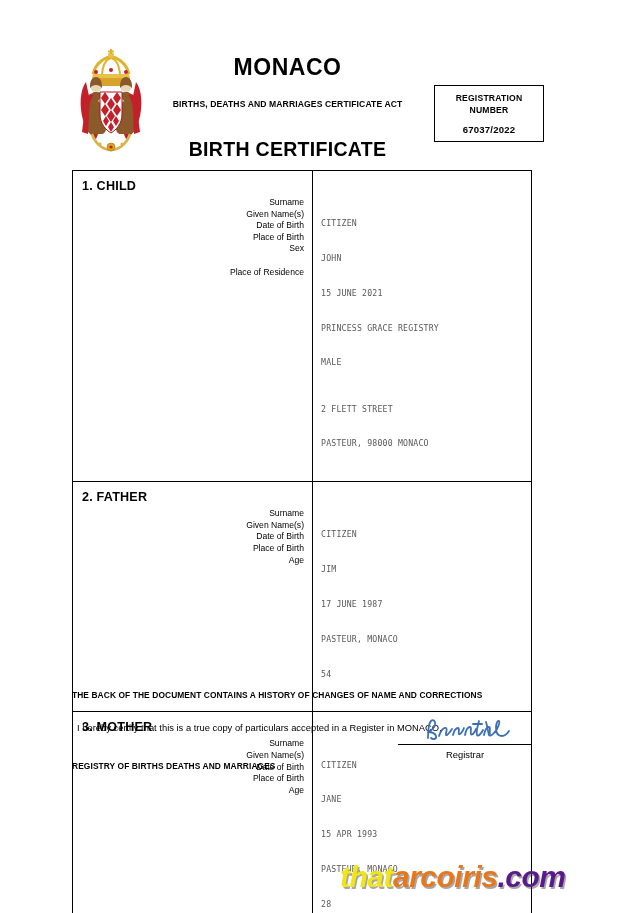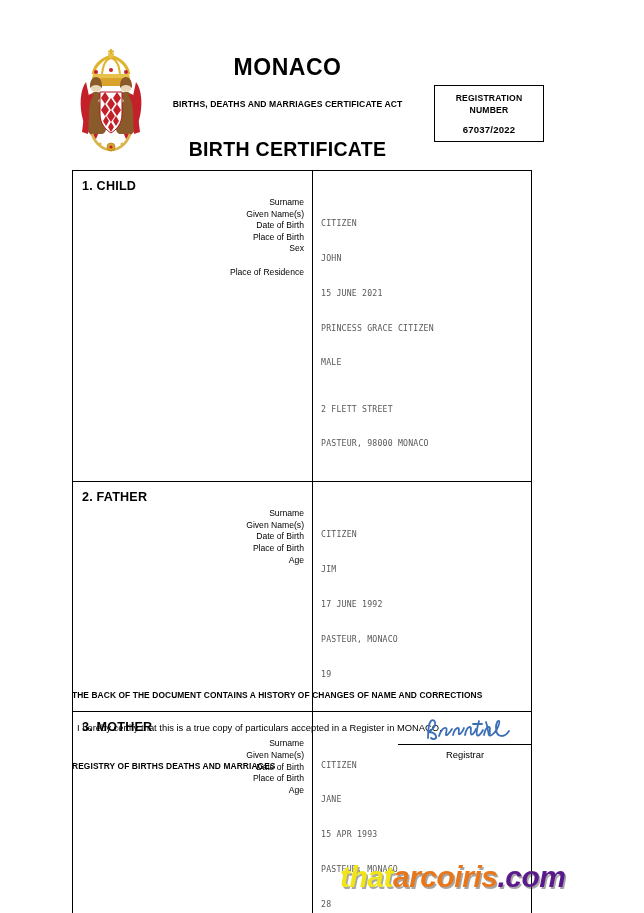--- a/index.html
+++ b/index.html
@@ -287,21 +287,21 @@
         <span class="lbl">Place of Birth</span>
         <span class="lbl">Sex</span>
         <span class="lbl gap">Place of Residence</span>
       </div>
     </div>
     <div class="col-right">
       <div class="values" style="margin-top:15px;">
         <span class="val">CITIZEN</span>
         <span class="val">JOHN</span>
         <span class="val">15 JUNE 2021</span>
-        <span class="val">PRINCESS GRACE CITIZEN</span>
+        <span class="val">PRINCESS GRACE REGISTRY</span>
         <span class="val">MALE</span>
         <span class="val gap">2 FLETT STREET</span>
         <span class="val">PASTEUR, 98000 MONACO</span>
       </div>
     </div>
   </div>
 
   <div class="cert-row" style="min-height:85px;">
     <div class="col-left">
       <div class="sec-title">2. FATHER</div>
@@ -310,23 +310,23 @@
         <span class="lbl">Given Name(s)</span>
         <span class="lbl">Date of Birth</span>
         <span class="lbl">Place of Birth</span>
         <span class="lbl">Age</span>
       </div>
     </div>
     <div class="col-right">
       <div class="values" style="margin-top:15px;">
         <span class="val">CITIZEN</span>
         <span class="val">JIM</span>
-        <span class="val">17 JUNE 1992</span>
+        <span class="val">17 JUNE 1987</span>
         <span class="val">PASTEUR, MONACO</span>
-        <span class="val">19</span>
+        <span class="val">54</span>
       </div>
     </div>
   </div>
 
   <div class="cert-row" style="min-height:80px;">
     <div class="col-left">
       <div class="sec-title">3. MOTHER</div>
       <div class="labels">
         <span class="lbl">Surname</span>
         <span class="lbl">Given Name(s)</span>

